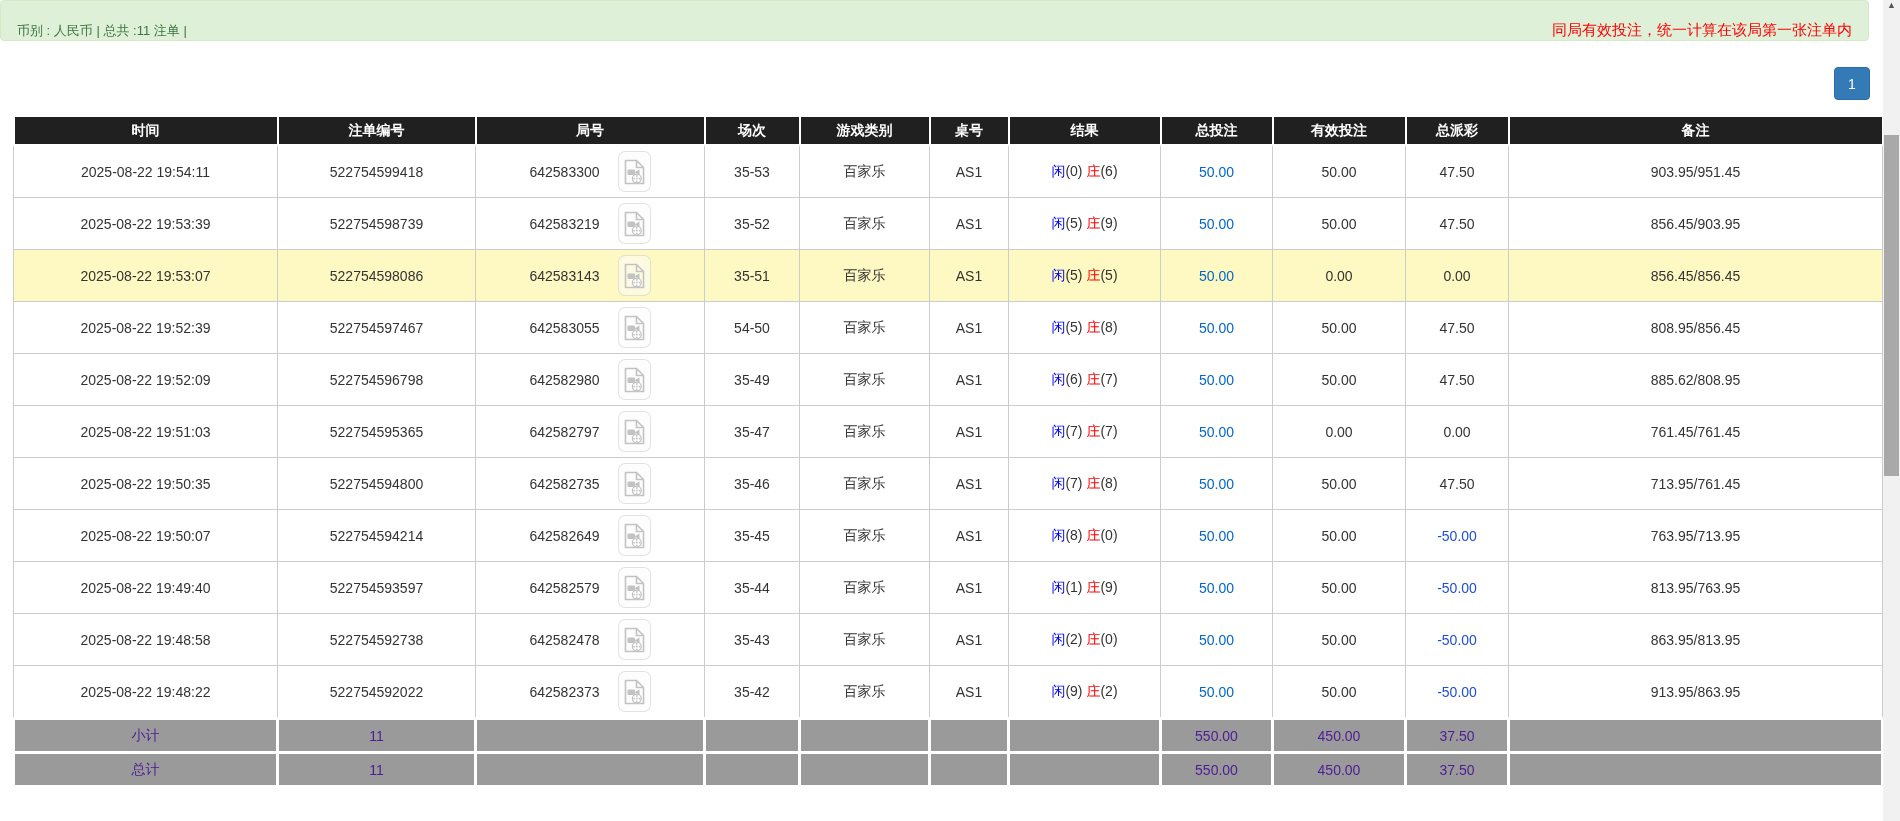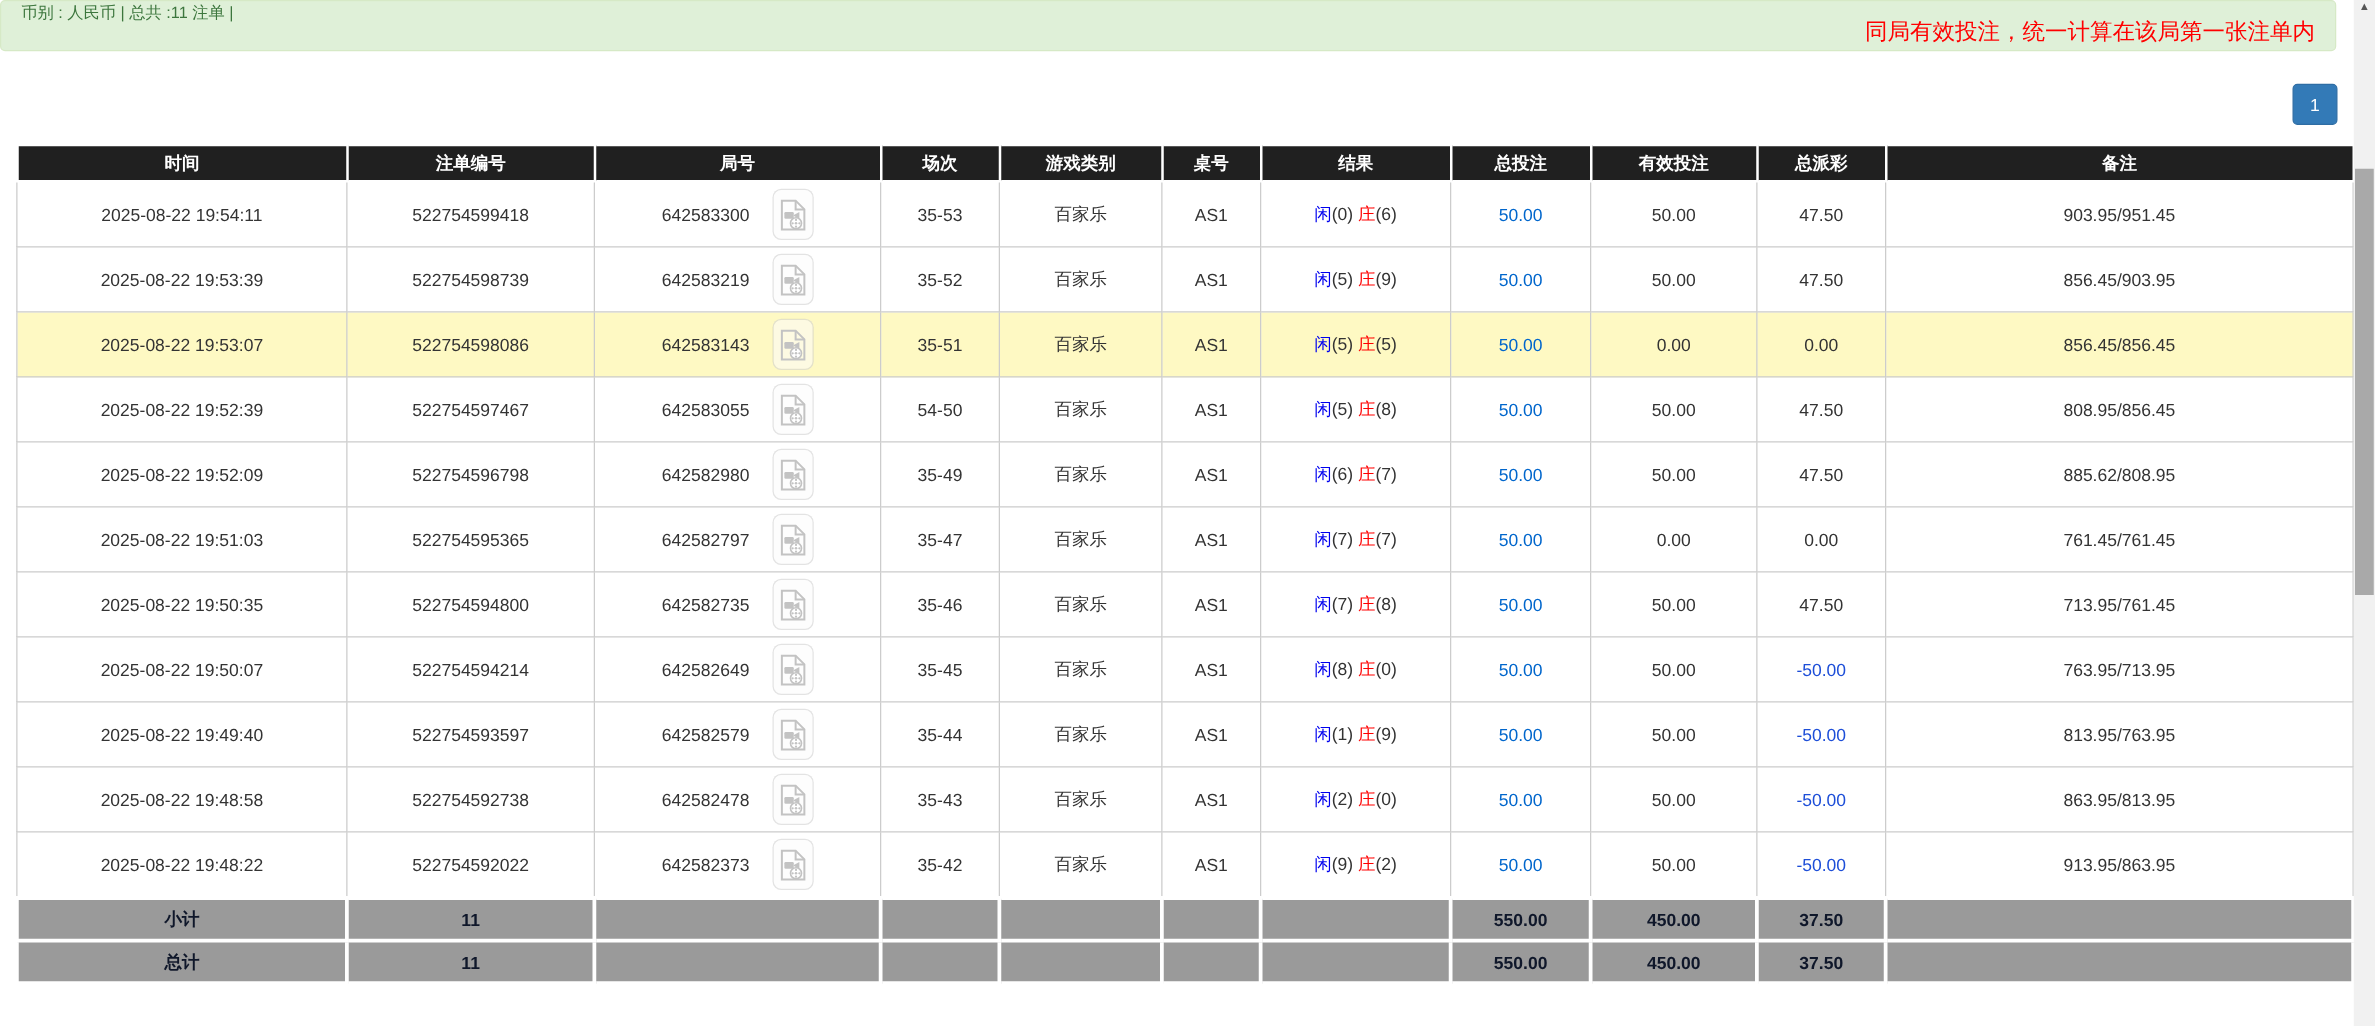--- a/index.html
+++ b/index.html
@@ -4,24 +4,24 @@
 <style>
   html,body{margin:0;padding:0;}
   body{
     width:1900px;height:821px;overflow:hidden;background:#fff;position:relative;
     font-family:"Liberation Sans","DejaVu Sans",sans-serif;
   }
   
   .alert-bar{
     position:absolute;top:0;left:0;width:1869px;height:41px;box-sizing:border-box;
     background:#dff0d8;border:1px solid #d6e9c6;border-radius:4px;
-    display:flex;align-items:flex-start;justify-content:space-between;padding:0 16px;
+    display:flex;align-items:flex-end;justify-content:space-between;padding:0 16px;
   }
   .alert-left{color:#3c763d;font-size:13px;}
-  .alert-right{color:#ff0000;font-size:18px;margin-top:12px;}
+  .alert-right{color:#ff0000;font-size:15px;margin-top:12px;}
   
   .pagination{position:absolute;top:67px;left:1834px;}
   .page-btn{
     width:36px;height:33px;background:#337ab7;border:1px solid #2e6da4;border-radius:4px;
     color:#fff;font-size:14px;font-family:inherit;cursor:pointer;display:flex;align-items:center;justify-content:center;
   }
   
   table.report{
     position:absolute;top:115px;left:12px;width:1869px;table-layout:fixed;
     border-collapse:collapse;
@@ -29,22 +29,22 @@
   table.report thead th{
     background:#202020;color:#fff;font-size:14px;font-weight:bold;
     height:27px;border:2px solid #fff;text-align:center;padding:0;
   }
   table.report tbody td{
     background:#fff;border:1px solid #ccc;height:51px;text-align:center;
     font-size:14px;color:#333;padding:0 4px;vertical-align:middle;
   }
   table.report tbody tr.hl td{background:#fef9c3;}
   table.report tfoot td{
-    background:#9a9a9a;color:#0f172a;font-size:14px;height:31px;text-align:center;
-    border:3px solid #fff;padding:0;font-weight:bold;
+    background:#9a9a9a;color:#4c1d95;font-size:14px;height:31px;text-align:center;
+    border:3px solid #fff;padding:0;
   }
   .round-wrap{display:inline-flex;align-items:center;gap:18px;}
   .video-btn{
     width:33px;height:41px;border:1px solid rgba(0,0,0,0.10);border-radius:7px;
     background:rgba(252,252,252,0.55);display:inline-flex;align-items:center;justify-content:center;
     cursor:pointer;padding:0;
   }
   .p-label{color:#0000ee;}
   .b-label{color:#ff0000;}
   .bet-link{color:#0066cc;text-decoration:none;cursor:pointer;}

